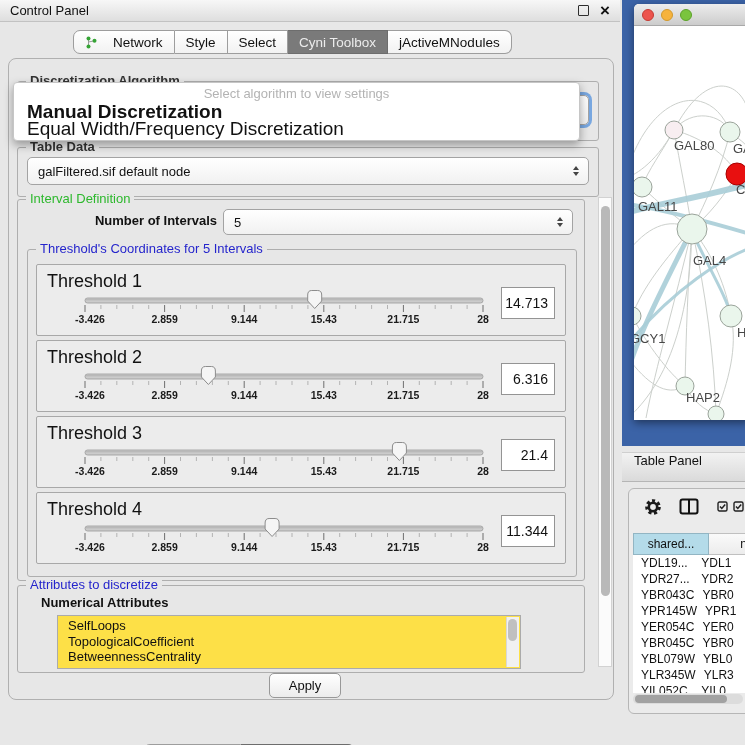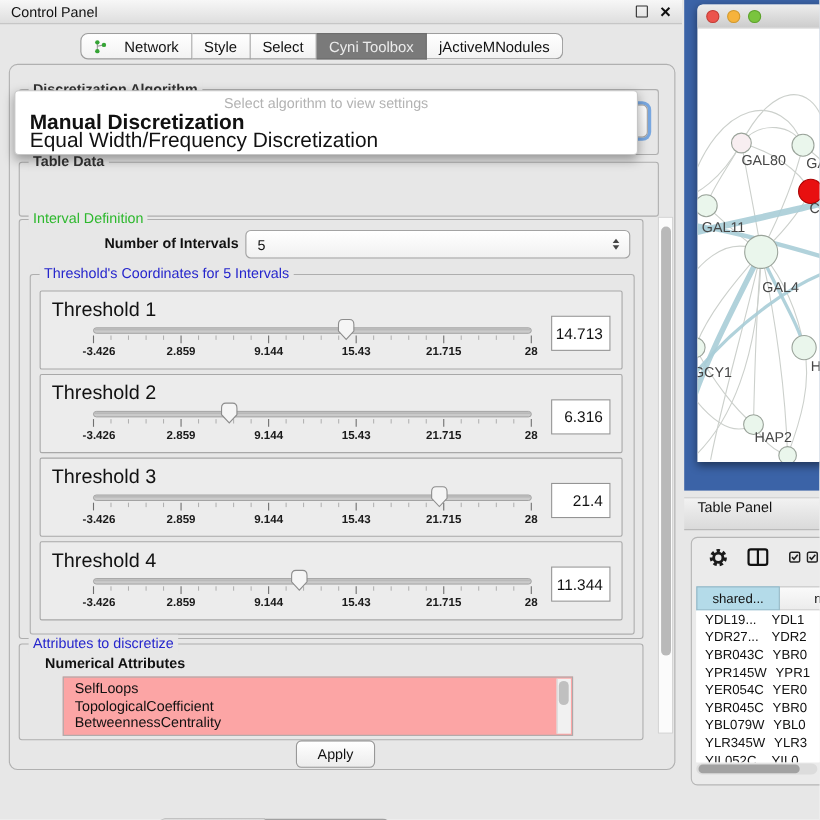--- a/index.html
+++ b/index.html
@@ -38,21 +38,21 @@
   .arr-dn{width:0;height:0;border-left:3.5px solid transparent;border-right:3.5px solid transparent;border-top:4.5px solid #444;}
 
   .label-b{position:absolute;font-weight:700;font-size:13px;color:#111;}
 
   .thr{position:absolute;left:8px;width:530px;height:72px;border:1px solid #a8a8a8;background:#ececec;border-radius:2px;box-sizing:border-box;}
   .thr-label{position:absolute;left:10px;top:6px;font-weight:400;font-size:18px;}
   .thr svg.slider{position:absolute;left:32px;top:24px;}
   .thr-val{position:absolute;right:10px;top:22px;width:54px;height:32px;background:#fff;border:1px solid #949494;
     font-size:14px;display:flex;align-items:center;justify-content:flex-end;padding-right:6px;box-sizing:border-box;}
 
-  .attr-list{position:absolute;background:#fca5a5;border:1px solid #ababab;overflow:hidden;box-sizing:border-box;padding:2px 14px 0 10px;}
+  .attr-list{position:absolute;background:#fde047;border:1px solid #ababab;overflow:hidden;box-sizing:border-box;padding:2px 14px 0 10px;}
   .attr-item{font-size:13px;line-height:15.5px;white-space:nowrap;}
   .mini-scroll{position:absolute;right:1px;top:1px;bottom:1px;width:12px;background:#f1f1f1;border-left:1px solid #d8d8d8;}
   .mini-thumb{position:absolute;left:1px;top:2px;width:9px;height:22px;background:#c0c0c0;border-radius:5px;}
 
   .btn{position:absolute;background:linear-gradient(#ffffff,#ececec);border:1px solid #989898;border-radius:5px;
     font-size:13px;display:flex;align-items:center;justify-content:center;}
 
   .vscroll{position:absolute;left:589px;top:138px;width:14px;height:470px;background:#fbfbfb;border:1px solid #d2d2d2;box-sizing:border-box;}
   .vthumb{position:absolute;left:1.5px;top:8px;width:9px;height:390px;background:#b9b9b9;border-radius:5px;}
 
@@ -137,20 +137,27 @@
     </div>
     <div class="combo focus" style="left:18px;top:36px;width:562px;height:30px;">
       <span class="arrows">
           <span class="arr-up"></span>
           <span class="arr-dn"></span>
         </span>
     </div>
 
     <div class="group" id="g-tdata" style="left:8px;top:88px;width:580px;height:48px;">
       <span class="gtitle g-dark">Table Data</span>
+    </div>
+    <div class="combo" style="left:18px;top:98px;width:562px;height:28px;">
+      <span>galFiltered.sif default node</span>
+      <span class="arrows">
+          <span class="arr-up"></span>
+          <span class="arr-dn"></span>
+        </span>
     </div>
 
     <div class="group" style="left:8px;top:140px;width:566px;height:380px;">
       <span class="gtitle g-green">Interval Definition</span>
     </div>
     <div class="label-b" style="left:40px;top:154px;width:168px;text-align:right;">Number of Intervals</div>
     <div class="combo" style="left:214px;top:150px;width:350px;height:26px;">
       <span>5</span>
       <span class="arrows">
           <span class="arr-up"></span>

